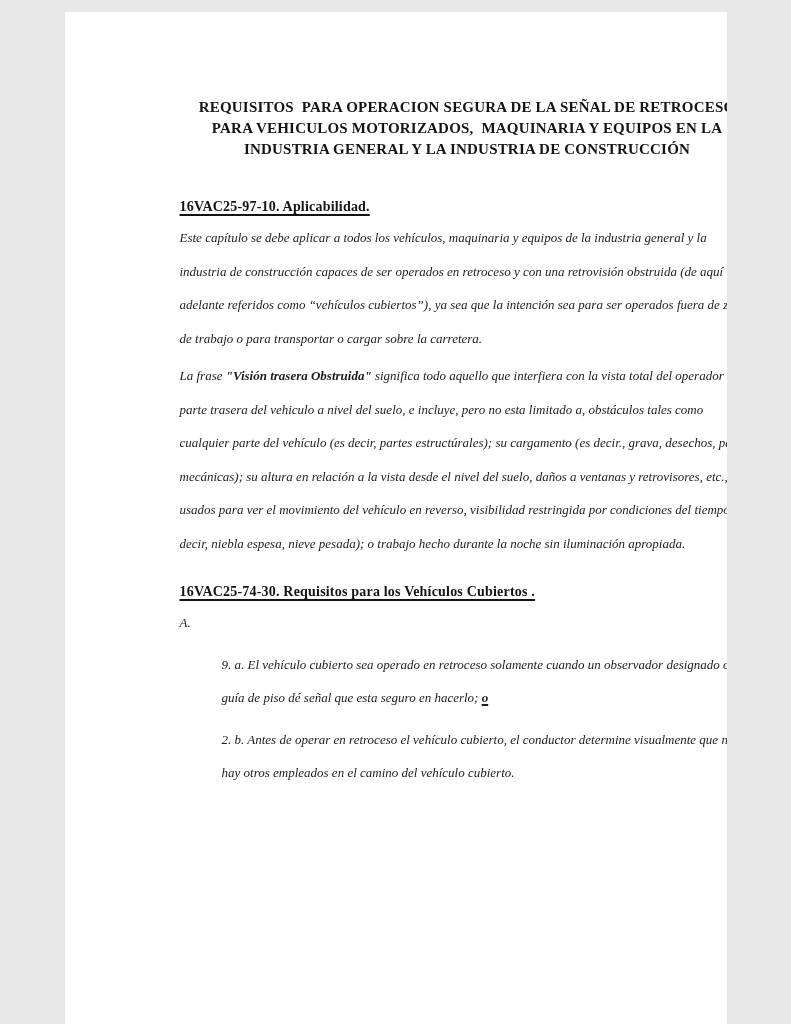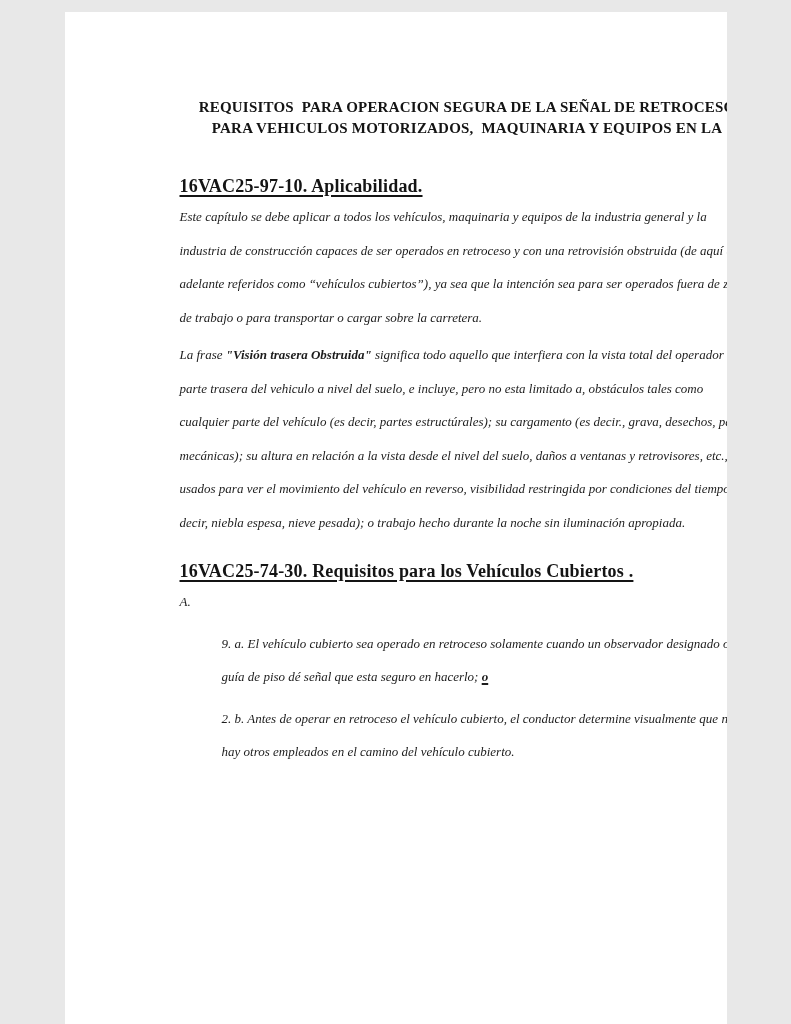--- a/index.html
+++ b/index.html
@@ -30,21 +30,21 @@
     line-height: 21px;
     text-align: center;
     color: #141414;
     letter-spacing: 0.2px;
     margin: 0 0 37px 0;
   }
   .title-line {
     white-space: pre-wrap;
   }
   .section-heading {
-    font-size: 18px;
+    font-size: 14px;
     font-weight: 700;
     line-height: 20px;
     margin: 22px 0 0 0;
     color: #141414;
     letter-spacing: 0.2px;
     text-decoration: underline;
     text-decoration-thickness: 1.5px;
     text-underline-offset: 3px;
     white-space: pre-wrap;
   }
@@ -78,20 +78,21 @@
 </style>
 </head>
 <body>
 
 <div class="page">
   <div class="content">
 
     <header class="doc-title">
       <div class="title-line">REQUISITOS  PARA OPERACION SEGURA DE LA SEÑAL DE RETROCESO</div>
       <div class="title-line">PARA VEHICULOS MOTORIZADOS,  MAQUINARIA Y EQUIPOS EN LA</div>
+      <div class="title-line">INDUSTRIA GENERAL Y LA INDUSTRIA DE CONSTRUCCIÓN</div>
     </header>
 
     <section>
       <h2 class="section-heading">16VAC25-97-10. Aplicabilidad.</h2>
       <p class="para">Este capítulo se debe aplicar a todos los vehículos, maquinaria y equipos de la industria general y la industria de construcción capaces de ser operados en retroceso y con una retrovisión obstruida (de aquí en adelante referidos como “vehículos cubiertos”), ya sea que la intención sea para ser operados fuera de zonas de trabajo o para transportar o cargar sobre la carretera.</p>
     </section>
 
     <section>
       <p class="para"><span>La frase </span><span class="term">"Visión trasera Obstruida"</span><span> significa todo aquello que interfiera con la vista total del operador de la parte trasera del vehiculo a nivel del suelo, e incluye, pero no esta limitado a, obstáculos tales como cualquier parte del vehículo (es decir, partes estructúrales); su cargamento (es decir., grava, desechos, partes mecánicas); su altura en relación a la vista desde el nivel del suelo, daños a ventanas y retrovisores, etc., usados para ver el movimiento del vehículo en reverso, visibilidad restringida por condiciones del tiempo (es decir, niebla espesa, nieve pesada); o trabajo hecho durante la noche sin iluminación apropiada.</span></p>
     </section>

